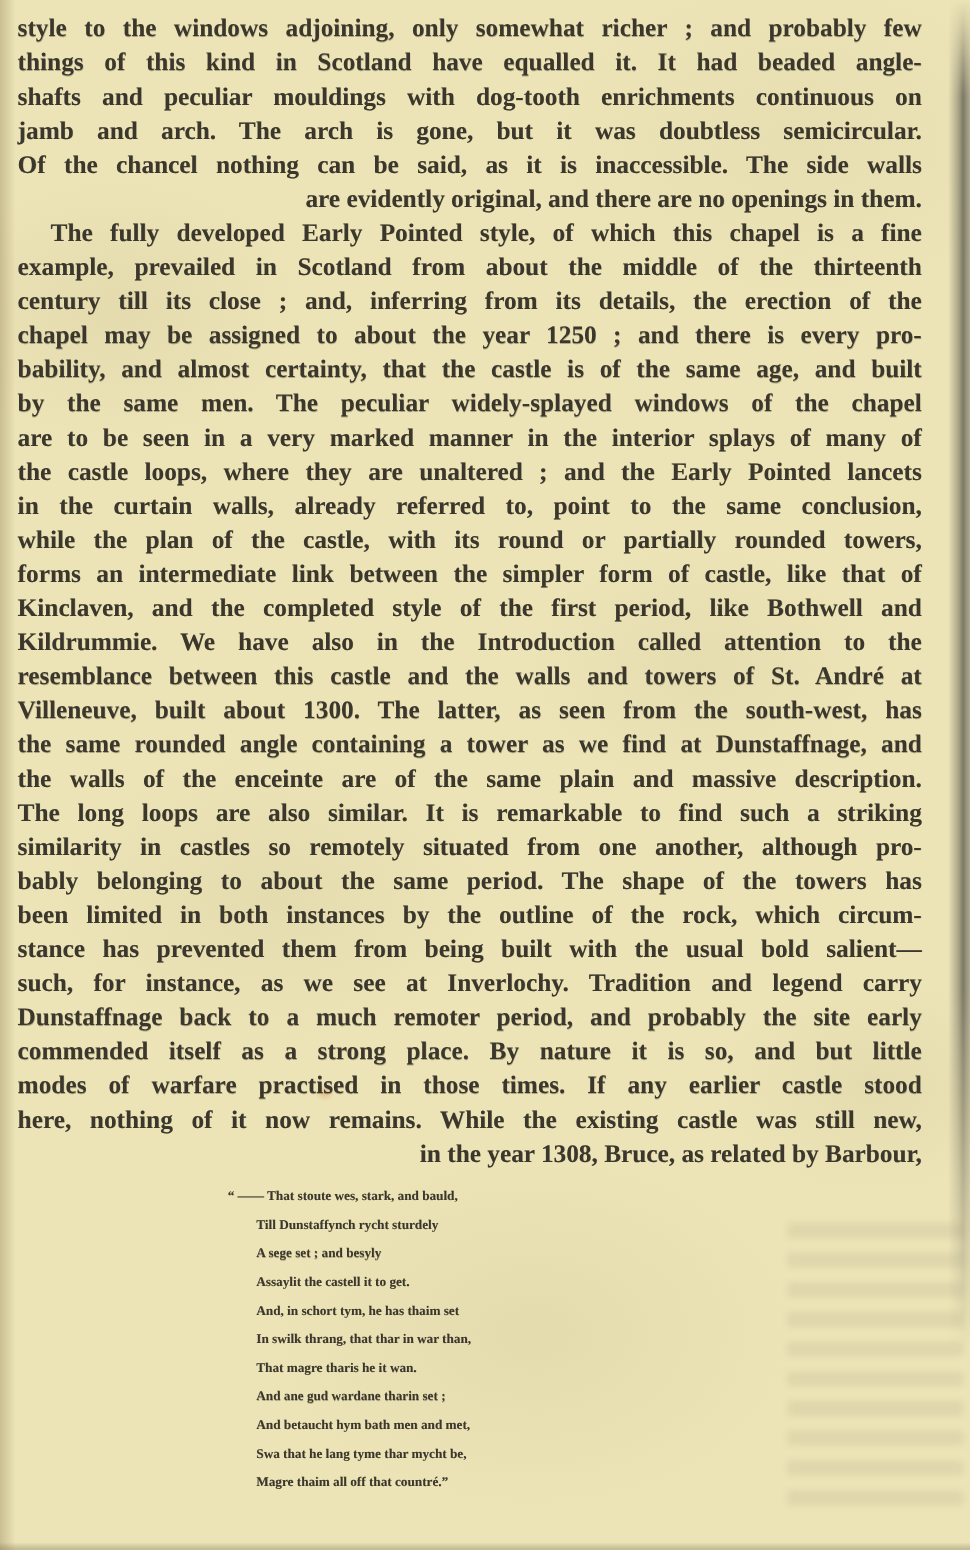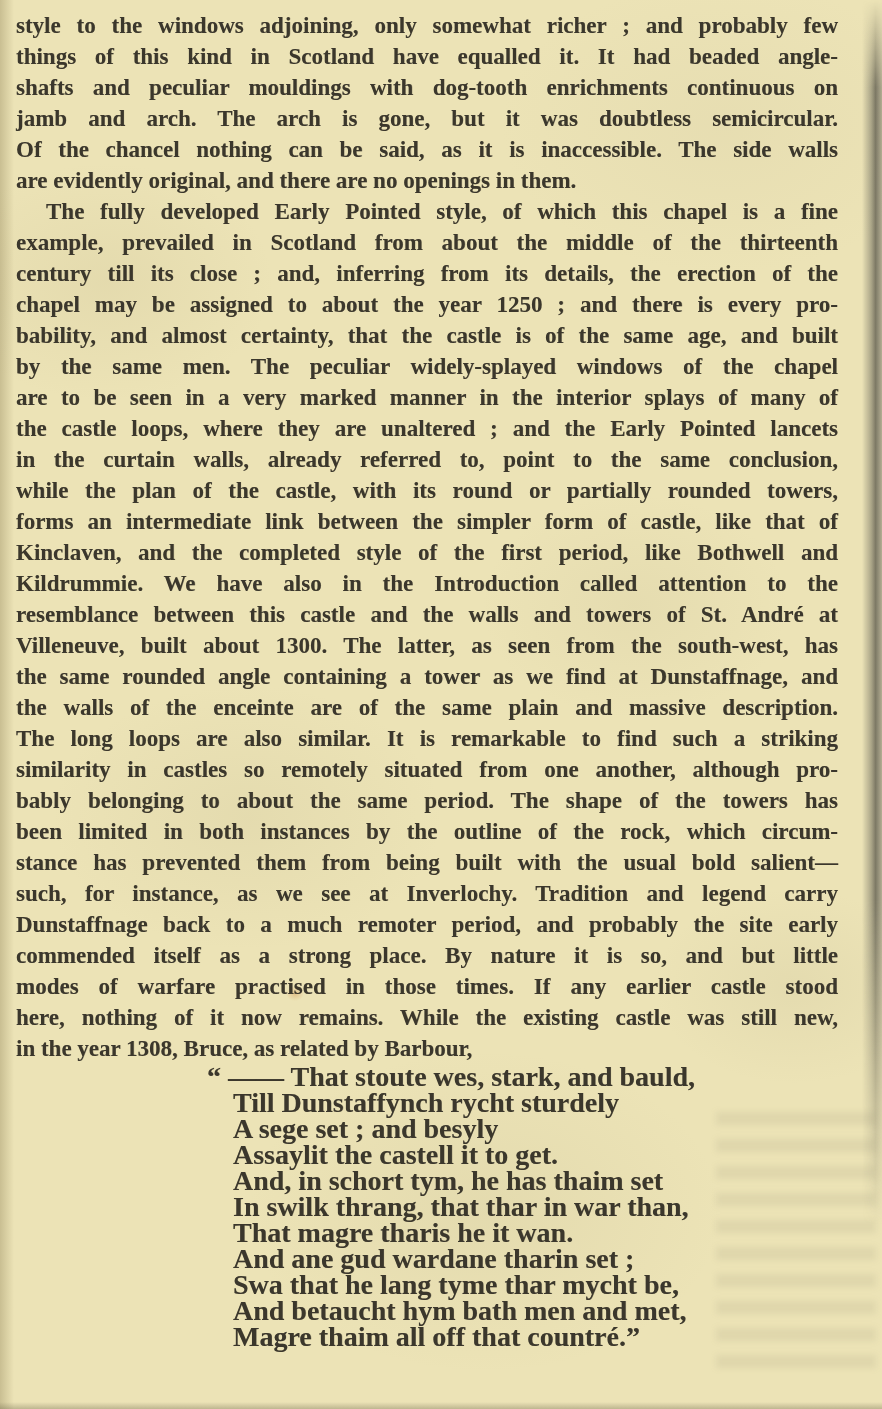--- a/index.html
+++ b/index.html
@@ -74,29 +74,30 @@
     left: 16px;
     top: 10px;
     width: 822px;
     font-family: "Liberation Serif", serif;
     font-weight: bold;
     font-size: 23px;
     line-height: 31px;
     color: #3b372c;
     text-shadow: 0.3px 0.3px 0 rgba(59,55,44,0.35);
   }
-  .line { text-align: left; }
+  .line { text-align: right; }
   .line.j {
     text-align: justify;
     text-align-last: justify;
   }
   .line.indent { text-indent: 30px; }
   .verse {
+    margin-top: 10px;
     margin-left: 217px;
-    font-size: 28px;
+    font-size: 12px;
     line-height: 26px;
   }
   .vline { text-align: left; }
   .vline:first-child { text-indent: -26px; }
 </style>
 </head>
 <body>
 
 <div class="paper"></div>
 <div class="left-shade"></div>
@@ -148,17 +149,17 @@
     </div>
   <div id="verse" class="verse">
       <div class="vline">“ —— That stoute wes, stark, and bauld,</div>
       <div class="vline">Till Dunstaffynch rycht sturdely</div>
       <div class="vline">A sege set ; and besyly</div>
       <div class="vline">Assaylit the castell it to get.</div>
       <div class="vline">And, in schort tym, he has thaim set</div>
       <div class="vline">In swilk thrang, that thar in war than,</div>
       <div class="vline">That magre tharis he it wan.</div>
       <div class="vline">And ane gud wardane tharin set ;</div>
+      <div class="vline">And betaucht hym bath men and met,</div>
       <div class="vline">Swa that he lang tyme thar mycht be,</div>
-      <div class="vline">And betaucht hym bath men and met,</div>
       <div class="vline">Magre thaim all off that countré.”</div>
     </div>
 </div>
 
 </body></html>

